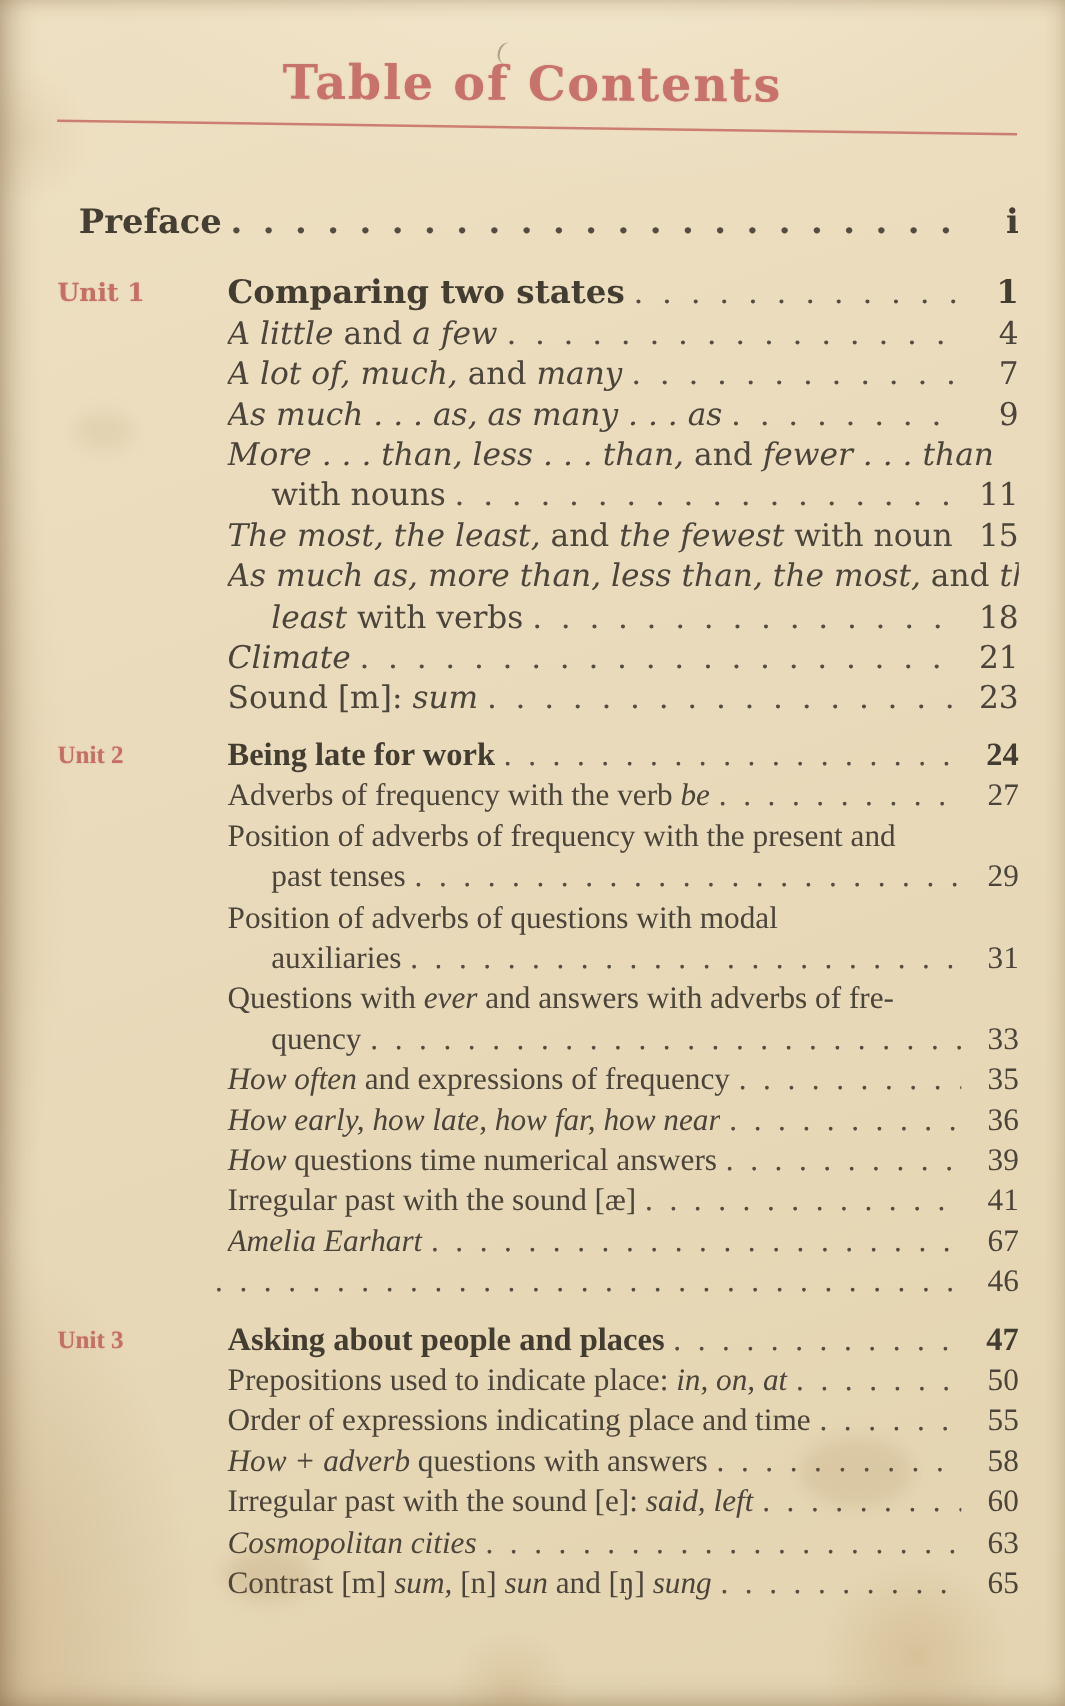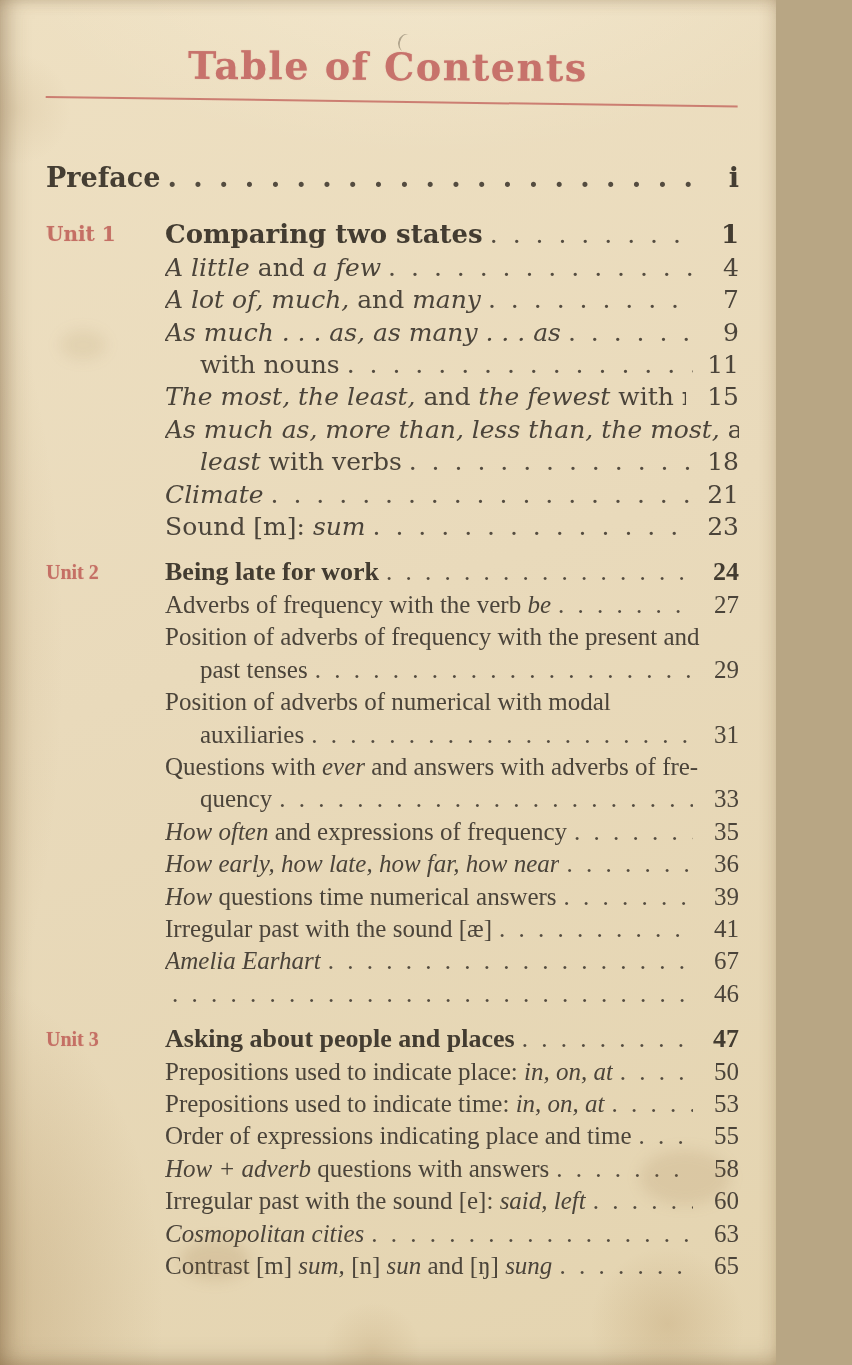--- a/index.html
+++ b/index.html
@@ -2,21 +2,21 @@
 <html><head>
 <meta charset="utf-8">
 <style>
   html,body{margin:0;padding:0;}
   body{
     width:852px;height:1365px;overflow:hidden;
     font-family:"DejaVu Serif","Liberation Serif",serif;
     background:#b8a684;
   }
   .page{
-    position:relative;width:776px;height:1365px;overflow:hidden;
+    position:relative;width:852px;height:1365px;overflow:hidden;
     background:
       radial-gradient(circle 110px at 86% 97%, rgba(158,118,62,.20), rgba(158,118,62,0) 70%),
       radial-gradient(circle 70px at 48% 99%, rgba(150,110,55,.14), rgba(150,110,55,0) 70%),
       radial-gradient(ellipse 300px 480px at -6% 96%, rgba(146,106,52,.30), rgba(146,106,52,0) 70%),
       radial-gradient(ellipse 190px 650px at -9% 48%, rgba(150,112,58,.20), rgba(150,112,58,0) 70%),
       radial-gradient(circle 80px at 2% 8%, rgba(150,112,58,.10), rgba(150,112,58,0) 70%),
       radial-gradient(ellipse 600px 300px at 55% -4%, rgba(255,249,232,.30), rgba(255,249,232,0) 70%),
       linear-gradient(160deg,#eee0c2 0%,#e9dabb 45%,#e4d4b0 100%);
     box-shadow:
       inset 16px 0 26px -12px rgba(92,62,30,.40),
@@ -38,21 +38,21 @@
   .title{
     text-align:center;font-size:38px;font-weight:bold;letter-spacing:1.5px;
     color:#c7726b;text-shadow:0 0 1px rgba(199,114,107,.55);
   }
   .rule{
     margin:9px 38px 0 46px;height:0;border-top:2px solid rgba(192,94,87,.75);
     transform:rotate(.45deg);transform-origin:left center;
   }
   .toc{margin:62px 37px 0 46px;font-size:25px;}
   .line{display:flex;align-items:baseline;line-height:32.4px;white-space:nowrap;}
-  .line .txt{flex:0 1 auto;overflow:hidden;}
+  .line .txt{flex:0 1 auto;overflow:hidden;margin-left:17px;}
   .cont{padding-left:35px;}
   .dots{flex:1 1 0;overflow:hidden;margin:0 10px 0 7px;min-width:0;}
   .dots::after{
     content:". . . . . . . . . . . . . . . . . . . . . . . . . . . . . . . . . . . . . . . . . . . . . . . . . . . . . . . . . .";
     letter-spacing:3.5px;color:#544c40;
   }
   .pg{flex:0 0 auto;min-width:36px;text-align:right;}
   .preface{font-weight:bold;font-size:27px;margin-bottom:24px;color:#453e33;}
   .unit{display:grid;grid-template-columns:119px 1fr;}
   .unit + .unit{margin-top:13px;font-family:Liberation Serif, serif;}
@@ -111,20 +111,23 @@
               </div>
             </div>
             <div class="entry">
               <div class="line">
                 <span class="txt"><span class="it">As much . . . as, as many . . . as</span></span>
                 <span class="dots"></span>
                 <span class="pg">9</span>
               </div>
             </div>
             <div class="entry">
+              <div class="line">
+                <span class="txt"><span class="it">More . . . than, less . . . than,</span><span class="rm"> and </span><span class="it">fewer . . . than</span></span>
+              </div>
               <div class="line cont">
                 <span class="txt"><span class="rm">with nouns</span></span>
                 <span class="dots"></span>
                 <span class="pg">11</span>
               </div>
             </div>
             <div class="entry">
               <div class="line">
                 <span class="txt"><span class="it">The most, the least,</span><span class="rm"> and </span><span class="it">the fewest</span><span class="rm"> with nouns</span></span>
                 <span class="dots"></span>
@@ -179,21 +182,21 @@
                 <span class="txt"><span class="rm">Position of adverbs of frequency with the present and</span></span>
               </div>
               <div class="line cont">
                 <span class="txt"><span class="rm">past tenses</span></span>
                 <span class="dots"></span>
                 <span class="pg">29</span>
               </div>
             </div>
             <div class="entry">
               <div class="line">
-                <span class="txt"><span class="rm">Position of adverbs of numerical with modal</span></span>
+                <span class="txt"><span class="rm">Position of adverbs of questions with modal</span></span>
               </div>
               <div class="line cont">
                 <span class="txt"><span class="rm">auxiliaries</span></span>
                 <span class="dots"></span>
                 <span class="pg">31</span>
               </div>
             </div>
             <div class="entry">
               <div class="line">
                 <span class="txt"><span class="rm">Questions with </span><span class="it">ever</span><span class="rm"> and answers with adverbs of fre-</span></span>
@@ -255,27 +258,20 @@
                 <span class="txt"><span class="rm">Asking about people and places</span></span>
                 <span class="dots"></span>
                 <span class="pg">47</span>
               </div>
             </div>
             <div class="entry">
               <div class="line">
                 <span class="txt"><span class="rm">Prepositions used to indicate place: </span><span class="it">in, on, at</span></span>
                 <span class="dots"></span>
                 <span class="pg">50</span>
-              </div>
-            </div>
-            <div class="entry">
-              <div class="line">
-                <span class="txt"><span class="rm">Prepositions used to indicate time: </span><span class="it">in, on, at</span></span>
-                <span class="dots"></span>
-                <span class="pg">53</span>
               </div>
             </div>
             <div class="entry">
               <div class="line">
                 <span class="txt"><span class="rm">Order of expressions indicating place and time</span></span>
                 <span class="dots"></span>
                 <span class="pg">55</span>
               </div>
             </div>
             <div class="entry">

